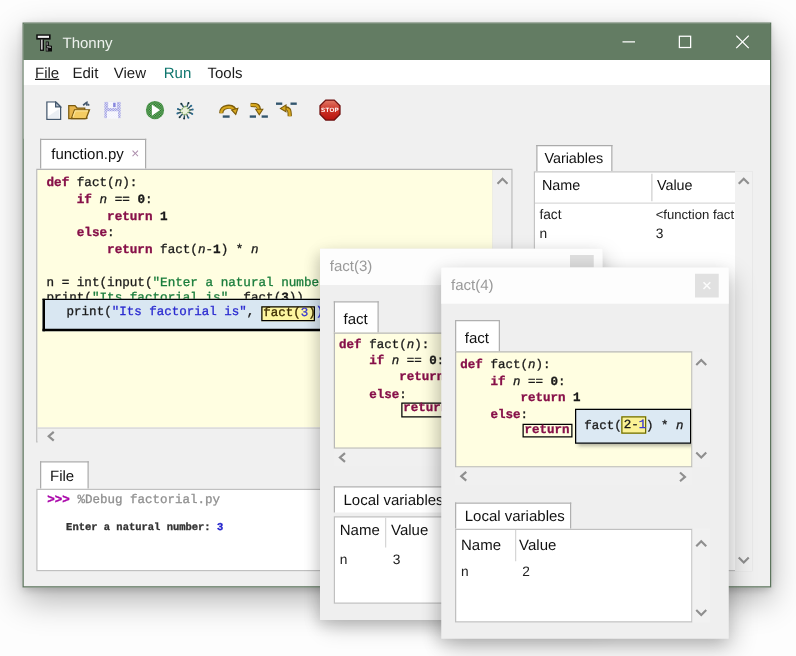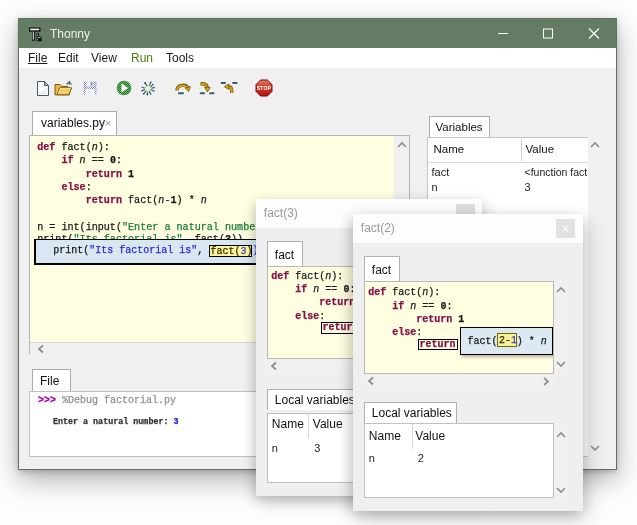--- a/index.html
+++ b/index.html
@@ -41,21 +41,21 @@
       </svg>
     <svg class="abs" style="left:565px;top:0;" width="20" height="29" viewBox="0 0 20 29">
         <path d="M5 9.5 L15 19.5 M15 9.5 L5 19.5" stroke="#ffffff" stroke-width="1.1"></path>
       </svg>
   </div>
 
   <div class="abs" style="left:0;top:29px;width:597px;height:20px;background:#ffffff;">
     <div class="txt" style="left:9px;top:3px;height:14px;line-height:14px;font-size:12px;color:#1b1b1b;text-decoration:underline;">File</div>
     <div class="txt" style="left:39px;top:3px;height:14px;line-height:14px;font-size:12px;color:#1b1b1b;">Edit</div>
     <div class="txt" style="left:72px;top:3px;height:14px;line-height:14px;font-size:12px;color:#1b1b1b;">View</div>
-    <div class="txt" style="left:112px;top:3px;height:14px;line-height:14px;font-size:12px;color:#4d7c0f;">Run</div>
+    <div class="txt" style="left:112px;top:3px;height:14px;line-height:14px;font-size:12px;color:#0f766e;">Run</div>
     <div class="txt" style="left:147px;top:3px;height:14px;line-height:14px;font-size:12px;color:#1b1b1b;">Tools</div>
     <div class="txt" style="left:189px;top:3px;height:14px;line-height:14px;font-size:12px;color:#ef4444;margin-top:24px;">Help</div>
   </div>
 
   <div class="abs" style="left:0;top:49px;width:597px;height:43px;background:#f0f0f0;">
 
     <svg class="abs" style="left:17px;top:12.5px;" width="14" height="15" viewBox="0 0 14 15">
       <path d="M1.5 0.5 L8.5 0.5 L12.5 4.5 L12.5 14.5 L1.5 14.5 Z" fill="#ffffff" stroke="#44586e" stroke-width="1"></path>
       <path d="M8.5 0.5 L8.5 4.5 L12.5 4.5 Z" fill="#b9c4d1" stroke="#44586e" stroke-width="1"></path>
       <path d="M2.5 13.5 L11.5 13.5 L11.5 6 L2.5 12" fill="#dde4ec" opacity="0.6"></path>
@@ -143,21 +143,21 @@
             <stop offset="0.5" stop-color="#cc3226"></stop>
             <stop offset="1" stop-color="#b81410"></stop>
       </linearGradient>
         </defs>
       <path d="M5.6 1 L12.4 1 L17 5.6 L17 12.4 L12.4 17 L5.6 17 L1 12.4 L1 5.6 Z" fill="url(#stg)" stroke="#6e0f0f" stroke-width="1"></path>
       <text x="9" y="10.9" text-anchor="middle" font-size="5" font-weight="bold" fill="#ffffff" font-family="Liberation Sans,sans-serif" letter-spacing="0.2">STOP</text>
     </svg>
   </div>
 
   <div class="abs" style="left:13px;top:92px;width:85px;height:24px;background:#ffffff;border:1px solid #ababab;border-bottom:none;box-sizing:border-box;">
-    <div class="txt" style="left:8px;top:5px;height:13px;line-height:13px;font-size:12px;color:#111;">variables.py</div>
+    <div class="txt" style="left:8px;top:5px;height:13px;line-height:13px;font-size:12px;color:#111;">function.py</div>
     <div class="txt" style="left:72px;top:5px;height:13px;line-height:13px;font-size:11px;color:#ad8fad;">×</div>
   </div>
 
   <div class="abs" style="left:9.5px;top:115.5px;width:381px;height:219px;background:#f0f0f0;border:1px solid #b5b5b5;box-sizing:border-box;">
 
     <div class="abs" style="left:0;top:0;width:364px;height:206px;background:#fffee1;overflow:hidden;border-right:1px solid #d5d5d5;">
       <pre class="mono" style="position:absolute;left:7.7px;top:5.6px;font-size:10.1px;line-height:13.35px;color:#1a1a1a;"><span class="kw">def</span> fact(<span class="itl">n</span>):
     <span class="kw">if</span> <span class="itl">n</span> == <span class="num">0</span>:
         <span class="kw">return</span> <span class="num">1</span>
     <span class="kw">else</span>:
@@ -271,21 +271,21 @@
         <path d="M1 6 L5 2 L9 6" fill="none" stroke="#8f8f8f" stroke-width="1.7"></path>
       </svg>
     <svg class="abs" style="left:2.5px;top:57px;" width="10" height="8" viewBox="0 0 10 8">
         <path d="M1 2 L5 6 L9 2" fill="none" stroke="#8f8f8f" stroke-width="1.7"></path>
       </svg>
   </div>
 </div>
 
 <div class="abs popup" style="left:352.8px;top:214.3px;width:230px;height:297px;background:#efefef;box-shadow:-4px 4px 12px rgba(0,0,0,0.15),4px 7px 18px rgba(0,0,0,0.20);">
   <div class="abs" style="left:0;top:0;width:230px;height:29px;background:#fdfdfd;">
-    <div class="txt" style="left:8px;top:8px;height:13px;line-height:13px;font-size:12px;color:#9a9a9a;">fact(2)</div>
+    <div class="txt" style="left:8px;top:8px;height:13px;line-height:13px;font-size:12px;color:#9a9a9a;">fact(4)</div>
     <div class="abs" style="left:203px;top:4.5px;width:19px;height:19px;background:#e1e1e1;">
       <svg width="19" height="19" viewBox="0 0 19 19">
           <path d="M6.8 6.8 L12.2 12.2 M12.2 6.8 L6.8 12.2" stroke="#fbfbfb" stroke-width="1.3"></path>
         </svg>
     </div>
   </div>
   <div class="abs" style="left:11px;top:41.5px;width:36px;height:26px;background:#ffffff;border:1px solid #b0b0b0;border-bottom:none;box-sizing:border-box;">
     <div class="txt" style="left:7px;top:7px;height:12px;line-height:12px;font-size:12px;color:#111;">fact</div>
   </div>
   <div class="abs" style="left:11px;top:67px;width:190px;height:92.5px;background:#fffee1;border:1px solid #b8b8b8;box-sizing:border-box;overflow:hidden;">

